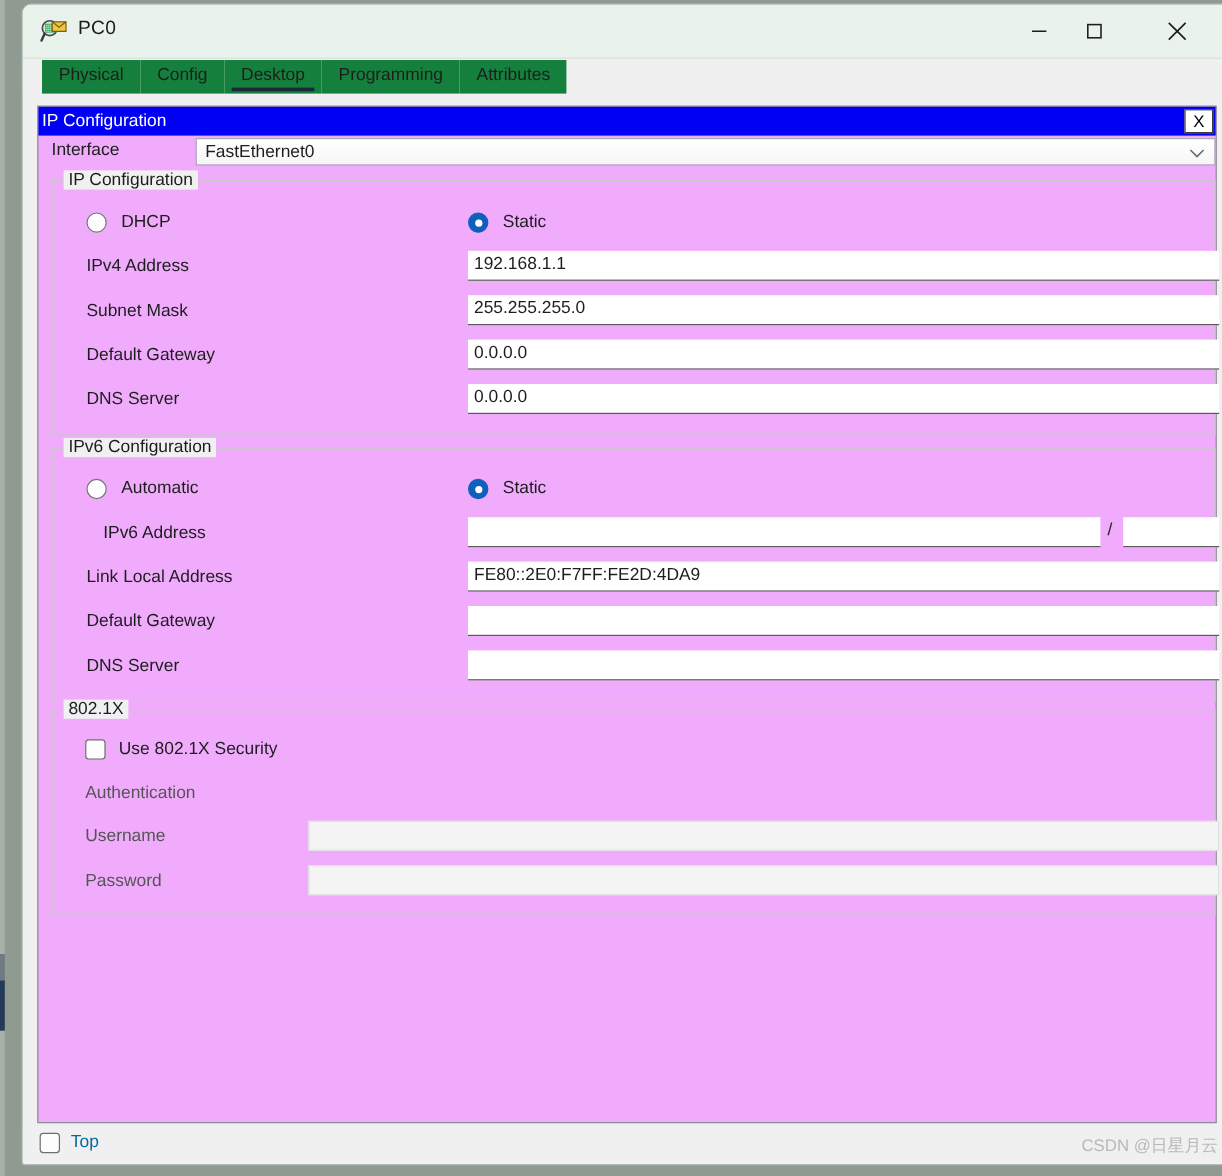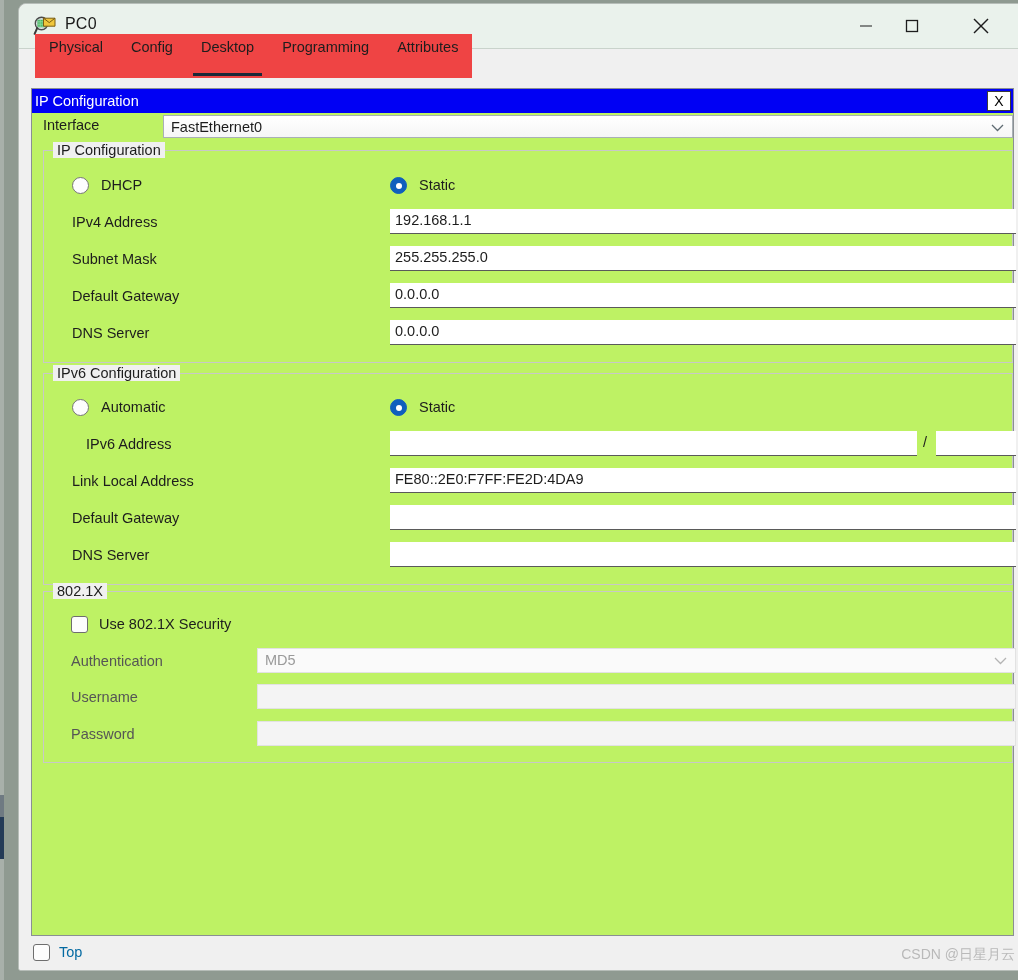--- a/index.html
+++ b/index.html
@@ -73,24 +73,24 @@
     background: #f0f0f0;
     padding-left: 16px;
     box-sizing: border-box;
   }
   #tabs {
     display: flex;
     align-items: flex-end;
     height: 29px;
   }
   .tab {
-    background: #ef4444;
-    font-size: 14.5px;
-    color: #1d1d1d;
-    padding: 5px 14px 22px 14px;
+    background: #15803d;
+    font-size: 14.5px;
+    color: #1d1d1d;
+    padding: 5px 14px 6px 14px;
     line-height: 17px;
     position: relative;
     white-space: nowrap;
   }
   .tab.active::after {
     content: "";
     position: absolute;
     left: 6px;
     right: 6px;
     bottom: 2px;
@@ -98,21 +98,21 @@
     background: #1b2838;
   }
 
   
   #panelbody {
     position: absolute;
     left: 12px;
     top: 84px;
     width: 983px;
     height: 848px;
-    background: #bef264;
+    background: #f0abfc;
     border: 1px solid #8a8f93;
     box-sizing: border-box;
   }
 
   
   #ipcfg-title {
     position: absolute;
     left: 0px;
     top: 0px;
     width: 981px;
@@ -476,26 +476,20 @@
       </div>
     </div>
 
     <div class="group" id="grp-8021x">
       <div class="group-title">802.1X</div>
 
       <div class="checkbox" style="left:27px; top:24px;"></div>
       <div class="radiolabel" style="left:55px; top:24px;">Use 802.1X Security</div>
 
       <div class="fieldlabel dim" style="left:27px; top:61px;">Authentication</div>
-      <div class="disabledselect" style="left:213px; top:56px; width:759px;">
-        <span class="val">MD5</span>
-        <svg class="selcaret" width="13" height="8" viewBox="0 0 13 8">
-          <path d="M1 1 L6.5 6.5 L12 1" fill="none" stroke="#b4b4b4" stroke-width="1.3"></path>
-        </svg>
-      </div>
 
       <div class="fieldlabel dim" style="left:27px; top:97px;">Username</div>
       <div class="disabledfield" style="left:213px; top:92px; width:759px;">
         <span class="val"></span>
       </div>
 
       <div class="fieldlabel dim" style="left:27px; top:134px;">Password</div>
       <div class="disabledfield" style="left:213px; top:129px; width:759px;">
         <span class="val"></span>
       </div>

